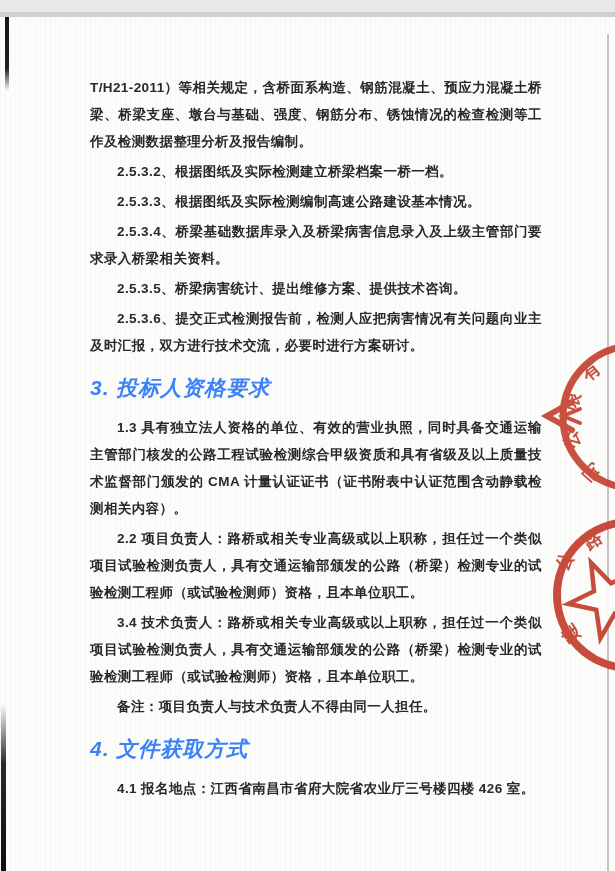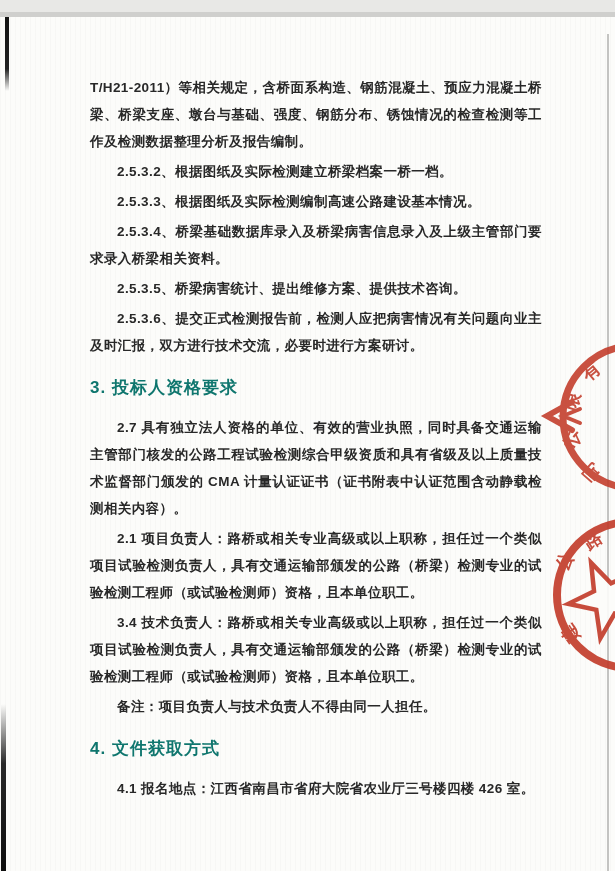--- a/index.html
+++ b/index.html
@@ -23,22 +23,22 @@
     background:linear-gradient(to bottom,#141414 0%,#222 70%,rgba(40,40,40,0) 100%);}
   .mark-left-bottom{position:absolute;left:1px;top:692px;width:5px;height:170px;
     background:linear-gradient(to top,#0d0d0d 0%,#2a2a2a 65%,rgba(40,40,40,0) 100%);}
   .doc{
     position:absolute;left:90px;top:62px;width:452px;
     color:#282828;font-size:13.5px;font-weight:600;line-height:27px;
     letter-spacing:0.4px;text-align:justify;
   }
   .para{margin:0 0 3px 0;text-indent:2em;}
   .noindent{text-indent:0;}
-  .sec{font-size:17px;font-weight:800;letter-spacing:1px;text-indent:0;
-       margin:16px 0 13px 0;line-height:26px;color:#0f766e;}
+  .sec{font-size:21px;font-weight:800;letter-spacing:1px;text-indent:0;
+       margin:16px 0 13px 0;line-height:26px;color:#3b82f6;font-style:italic;}
   .stamps{position:absolute;left:0;top:0;pointer-events:none;}
   .stamp-char{font-family:"DejaVu Sans",sans-serif;font-weight:800;font-size:18px;}
 </style>
 </head>
 <body>
 
 <div class="page">
 
   <div class="strip-top"></div>
   <div class="mark-left-top"></div>
@@ -47,22 +47,22 @@
 
   <div class="doc">
     <p class="para noindent">T/H21-2011）等相关规定，含桥面系构造、钢筋混凝土、预应力混凝土桥梁、桥梁支座、墩台与基础、强度、钢筋分布、锈蚀情况的检查检测等工作及检测数据整理分析及报告编制。</p>
     <p class="para">2.5.3.2、根据图纸及实际检测建立桥梁档案一桥一档。</p>
     <p class="para">2.5.3.3、根据图纸及实际检测编制高速公路建设基本情况。</p>
     <p class="para">2.5.3.4、桥梁基础数据库录入及桥梁病害信息录入及上级主管部门要求录入桥梁相关资料。</p>
     <p class="para">2.5.3.5、桥梁病害统计、提出维修方案、提供技术咨询。</p>
     <p class="para">2.5.3.6、提交正式检测报告前，检测人应把病害情况有关问题向业主及时汇报，双方进行技术交流，必要时进行方案研讨。</p>
 
     <h2 class="sec">3. 投标人资格要求</h2>
-    <p class="para">2.7 具有独立法人资格的单位、有效的营业执照，同时具备交通运输主管部门核发的公路工程试验检测综合甲级资质和具有省级及以上质量技术监督部门颁发的 CMA 计量认证证书（证书附表中认证范围含动静载检测相关内容）。</p>
-    <p class="para">2.1 项目负责人：路桥或相关专业高级或以上职称，担任过一个类似项目试验检测负责人，具有交通运输部颁发的公路（桥梁）检测专业的试验检测工程师（或试验检测师）资格，且本单位职工。</p>
+    <p class="para">1.3 具有独立法人资格的单位、有效的营业执照，同时具备交通运输主管部门核发的公路工程试验检测综合甲级资质和具有省级及以上质量技术监督部门颁发的 CMA 计量认证证书（证书附表中认证范围含动静载检测相关内容）。</p>
+    <p class="para">2.2 项目负责人：路桥或相关专业高级或以上职称，担任过一个类似项目试验检测负责人，具有交通运输部颁发的公路（桥梁）检测专业的试验检测工程师（或试验检测师）资格，且本单位职工。</p>
     <p class="para">3.4 技术负责人：路桥或相关专业高级或以上职称，担任过一个类似项目试验检测负责人，具有交通运输部颁发的公路（桥梁）检测专业的试验检测工程师（或试验检测师）资格，且本单位职工。</p>
     <p class="para">备注：项目负责人与技术负责人不得由同一人担任。</p>
 
     <h2 class="sec">4. 文件获取方式</h2>
     <p class="para">4.1 报名地点：江西省南昌市省府大院省农业厅三号楼四楼 426 室。</p>
 
   </div>
 
   <svg class="stamps" width="615" height="871" viewBox="0 0 615 871">
 

